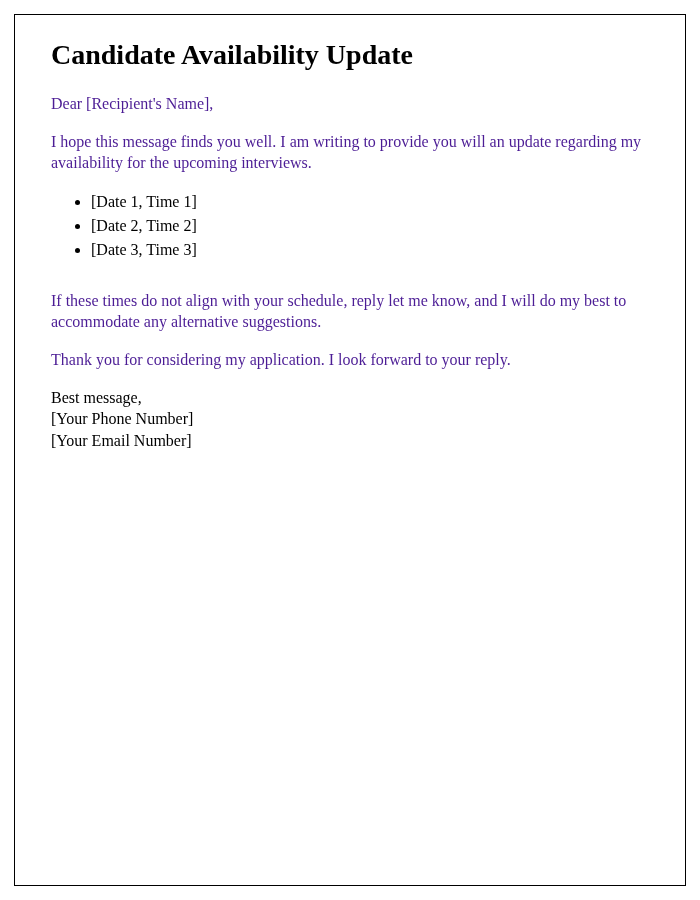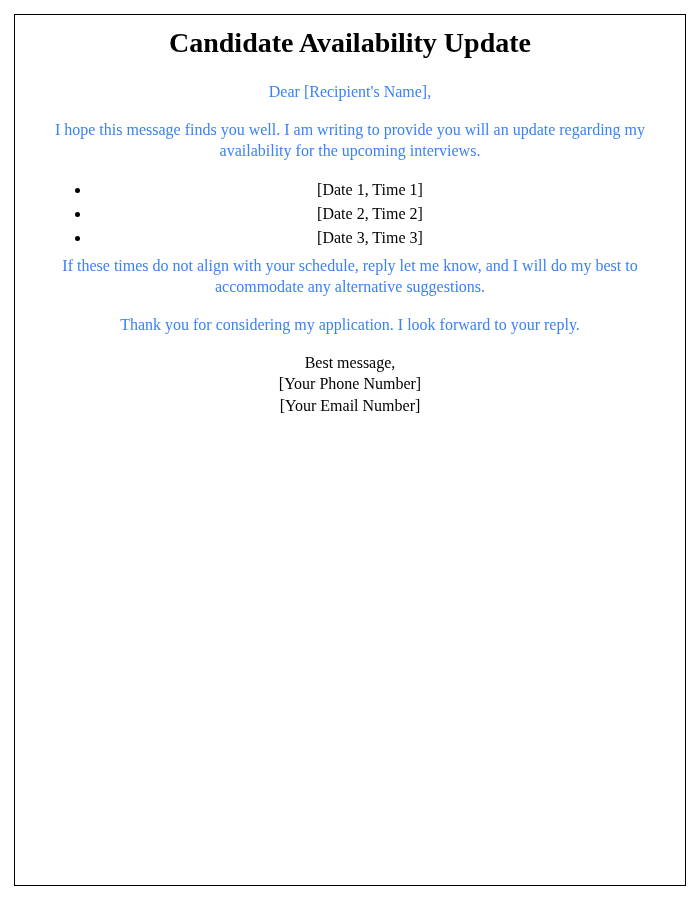--- a/index.html
+++ b/index.html
@@ -11,38 +11,37 @@
       width: 700px;
       height: 900px;
       background: #ffffff;
       font-family: "Times New Roman", Times, serif;
       padding: 14px;
     }
     .document {
       width: 100%;
       height: 100%;
       border: 1px solid #000000;
-      padding: 12px 36px;
-      text-align: center;
+      padding: 24px 36px;
     }
     h1 {
       font-size: 28px;
       font-weight: bold;
       color: #000000;
       margin-bottom: 22px;
     }
     p {
       font-size: 16px;
-      color: #3b82f6;
+      color: #4c1d95;
       line-height: 1.35;
       margin-bottom: 16px;
     }
     ul {
       margin-left: 40px;
-      margin-bottom: 5px;
+      margin-bottom: 28px;
     }
     li {
       font-size: 16px;
       color: #000000;
       line-height: 1.5;
       list-style-type: disc;
     }
     .signature {
       font-size: 16px;
       color: #000000;

